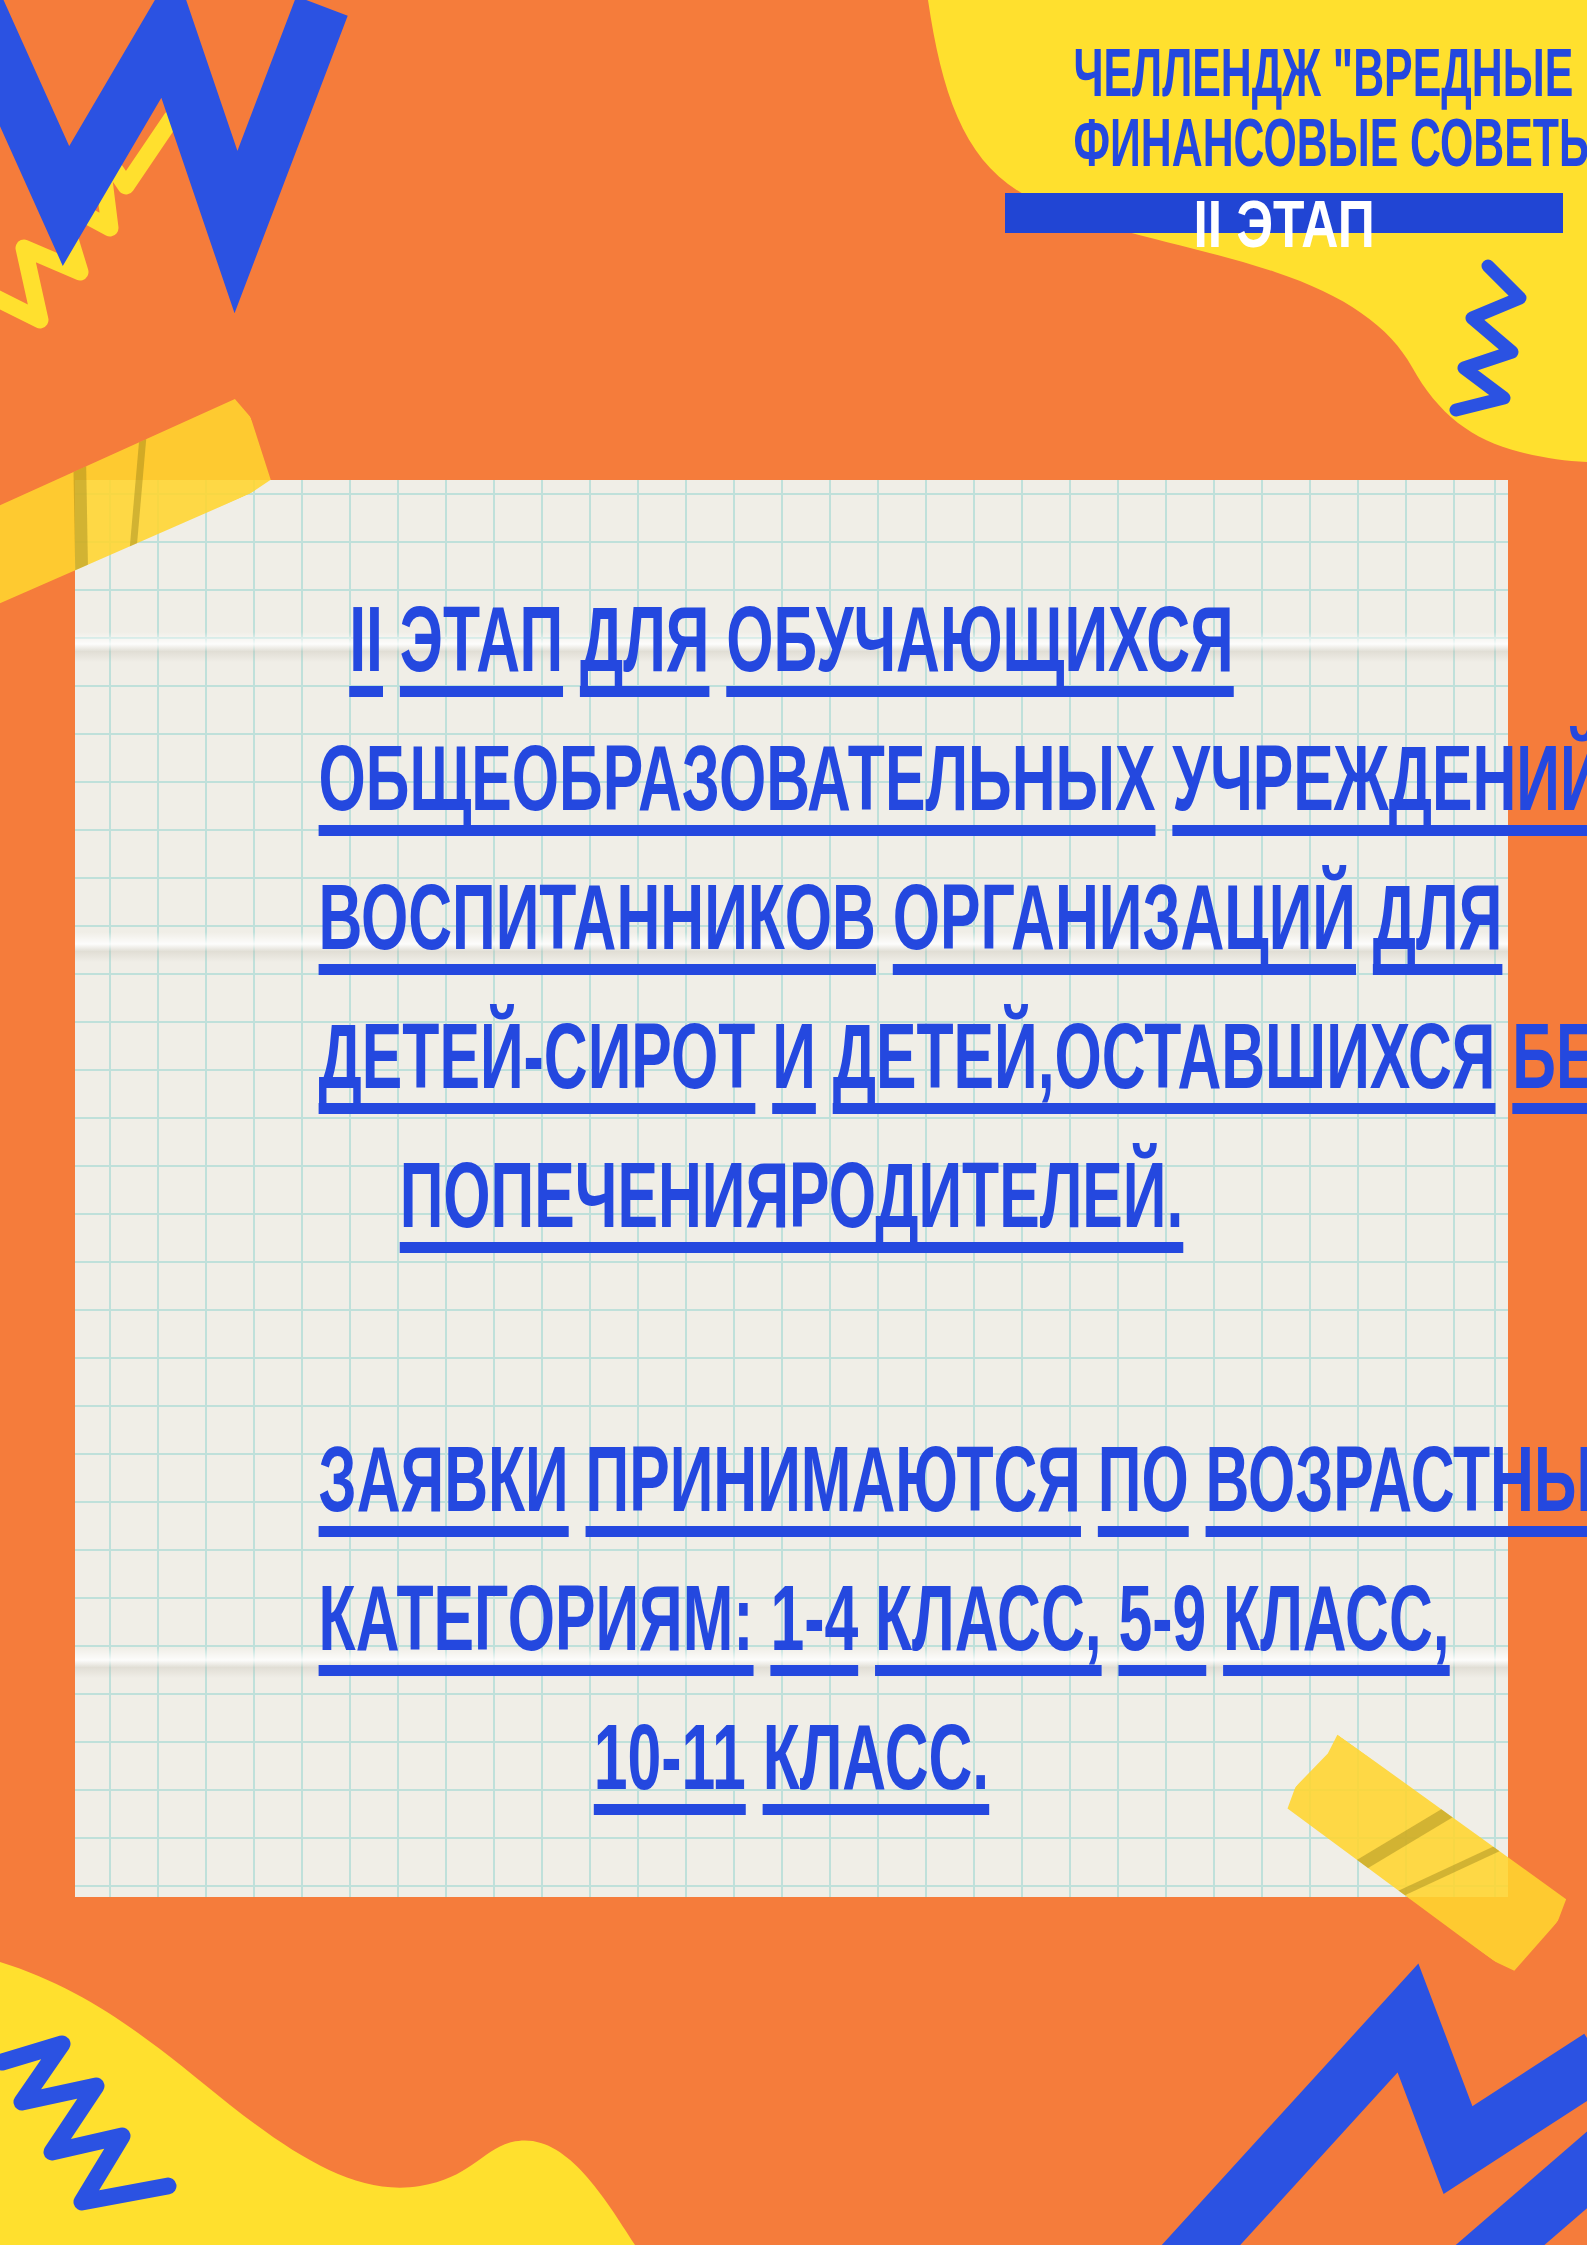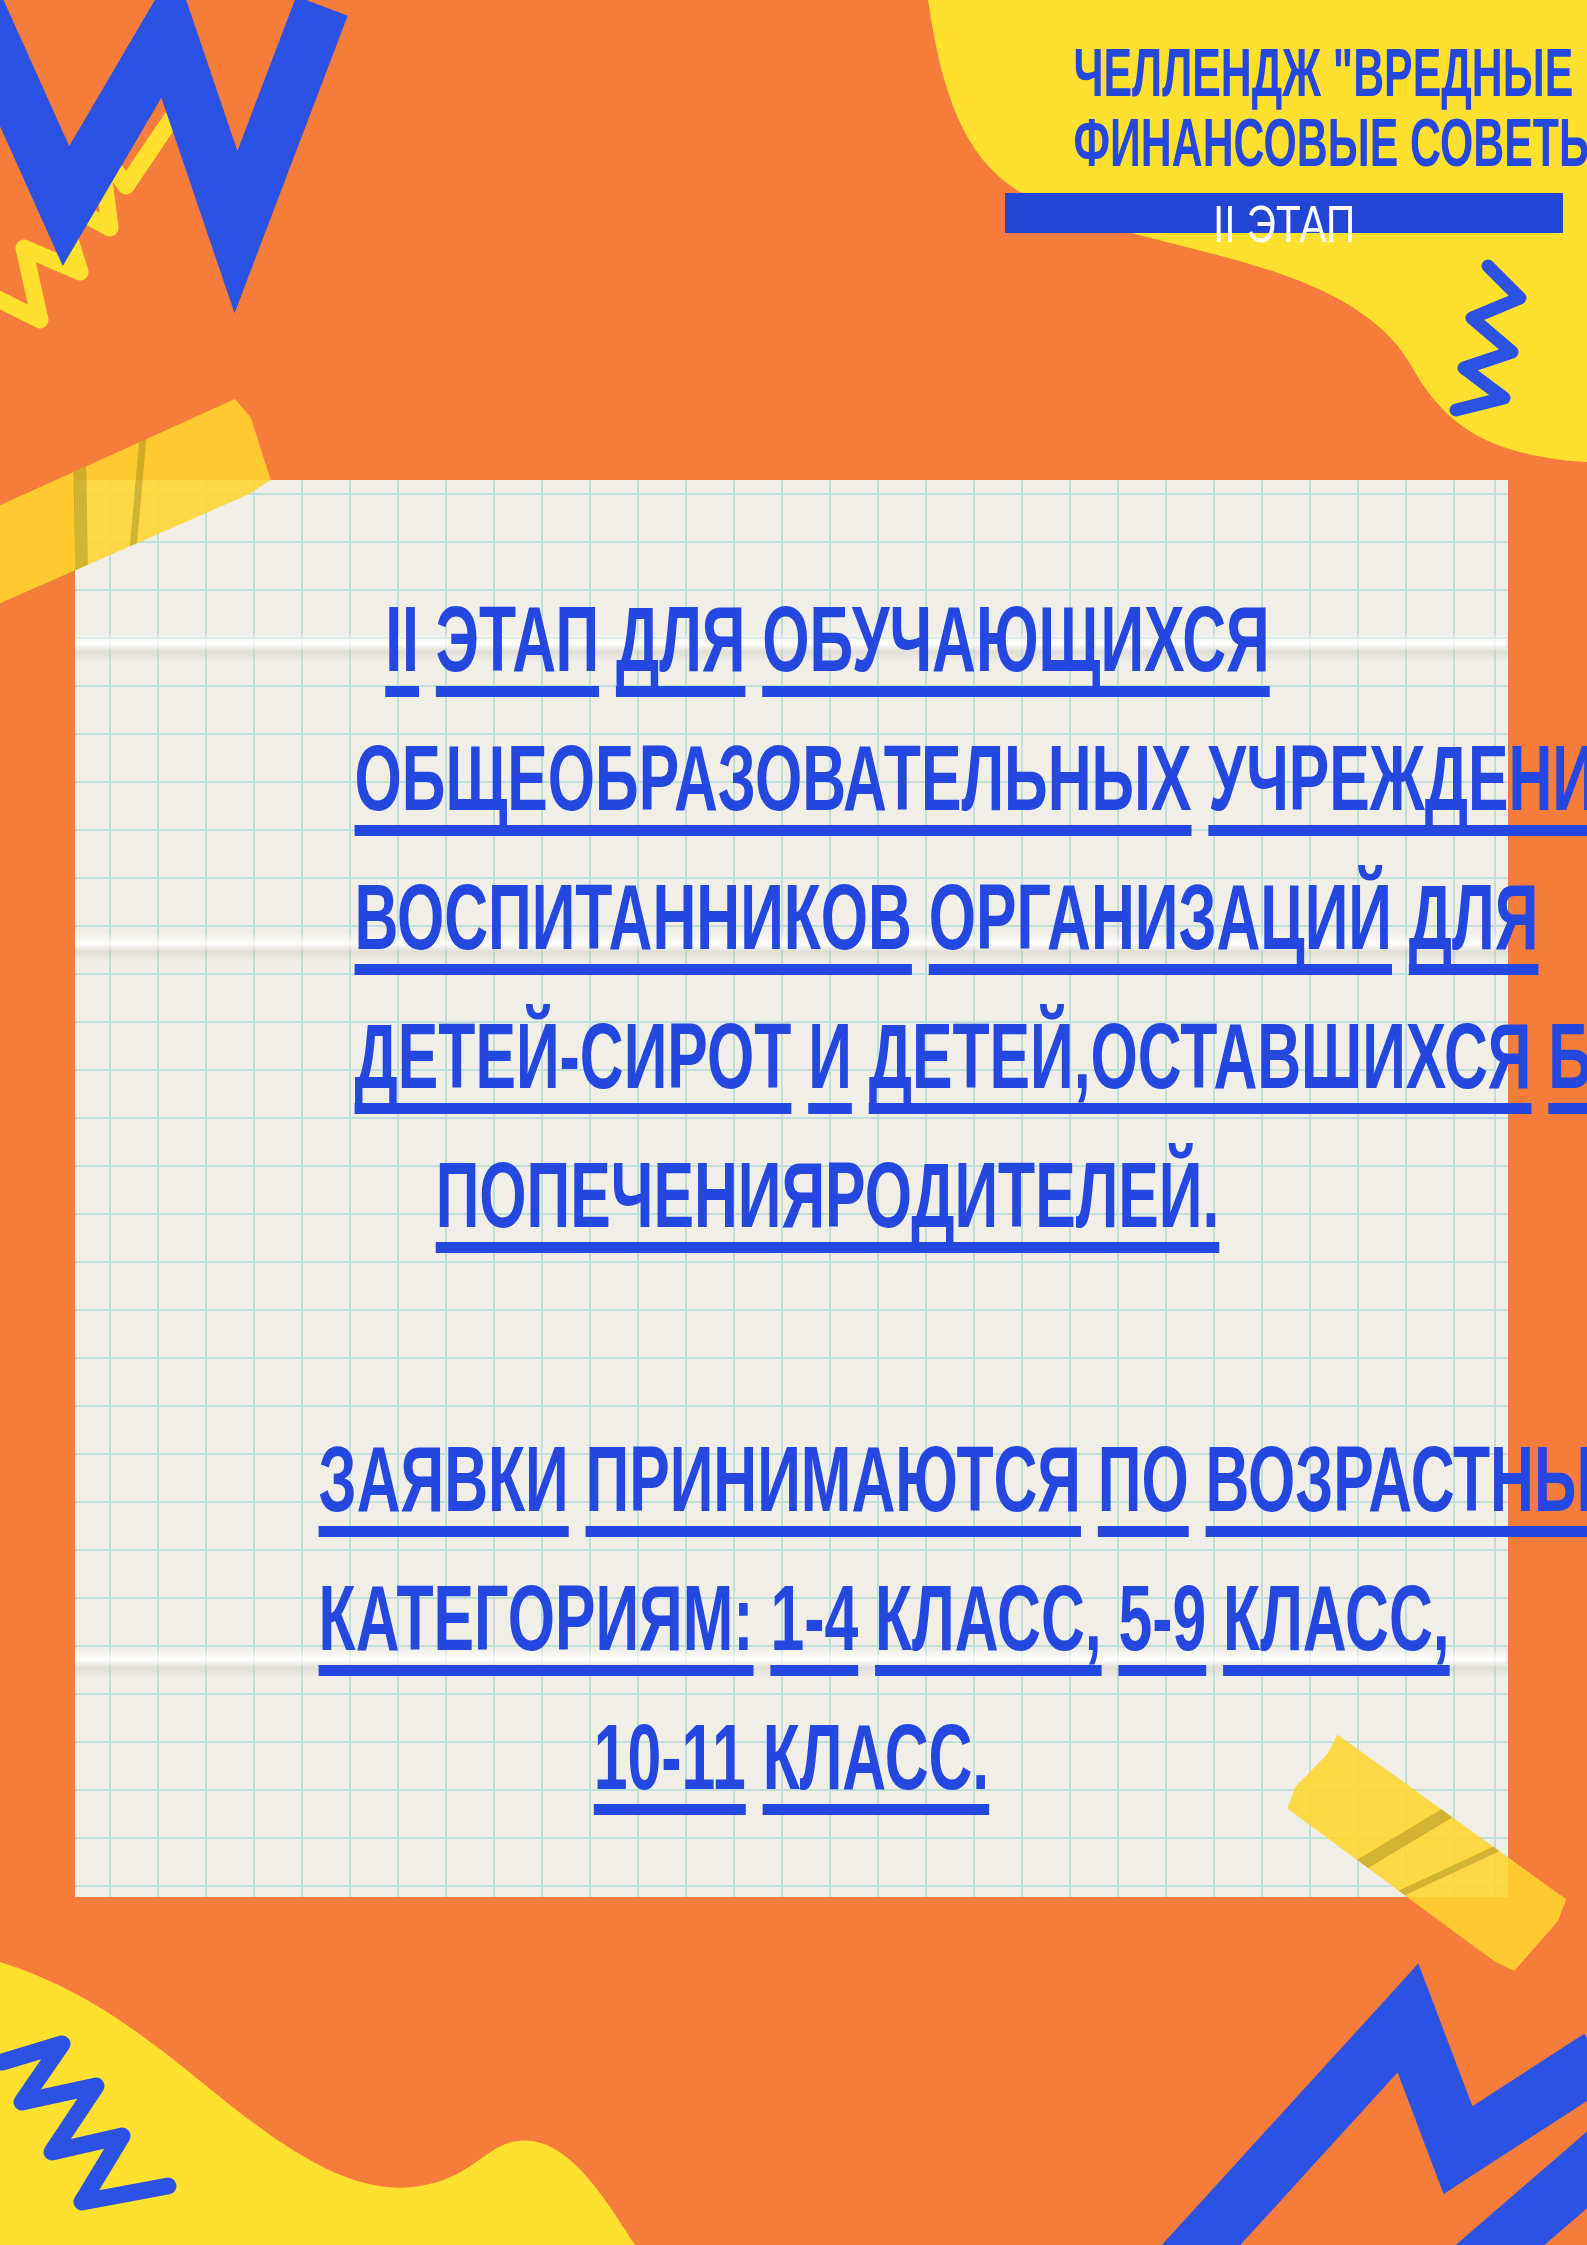--- a/index.html
+++ b/index.html
@@ -45,31 +45,31 @@
   #header-title{
     position:absolute;left:955px;top:37px;width:640px;
     text-align:center;line-height:70px;font-size:68px;font-weight:bold;
     color:#2448DF;letter-spacing:0px;
   }
   #header-title .cond{transform:scaleX(.63);}
   #stage-bar{position:absolute;left:1005px;top:193px;width:558px;height:40px;background:#2145D4;}
   #stage-label{
     position:absolute;left:1005px;top:193px;width:558px;height:62px;
     display:flex;align-items:center;justify-content:center;
-    color:#FFFFFF;font-size:52px;font-weight:normal;line-height:60px;
+    color:#FFFFFF;font-size:66px;font-weight:bold;line-height:60px;
   }
   #stage-label .cond{transform:scaleX(.78);}
 
   
   .note-block{
     position:absolute;left:75px;width:1433px;
     text-align:center;color:#2448DF;font-weight:bold;
     font-size:92px;line-height:139px;
   }
-  #note-block-1{top:570px;margin-left:36px;}
+  #note-block-1{top:570px;}
   #note-block-2{top:1410px;}
   .note-line{display:block;}
 </style>
 </head>
 <body>
 
 <div id="poster">
 
   <svg id="decor" viewBox="0 0 1587 2245" xmlns="http://www.w3.org/2000/svg">
 

